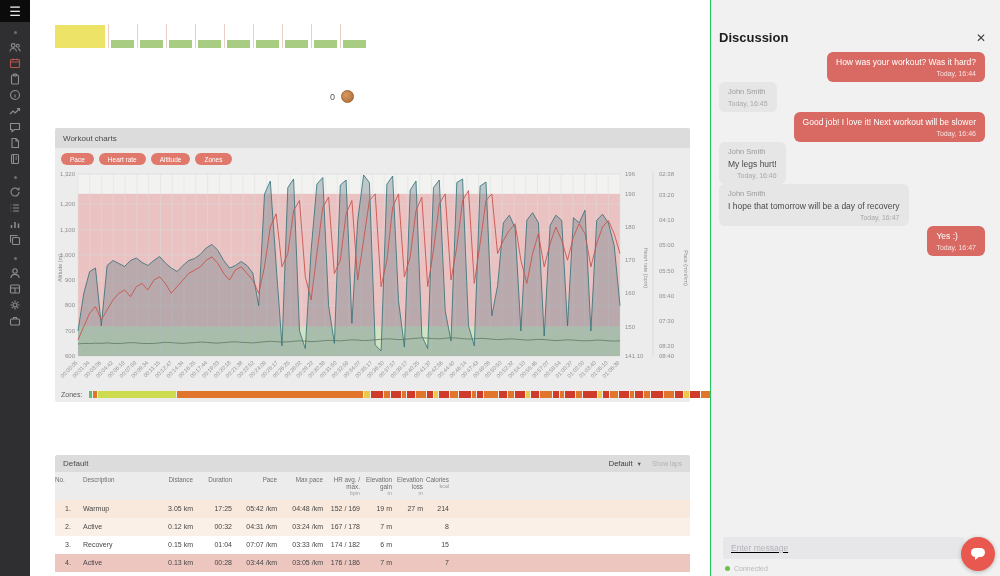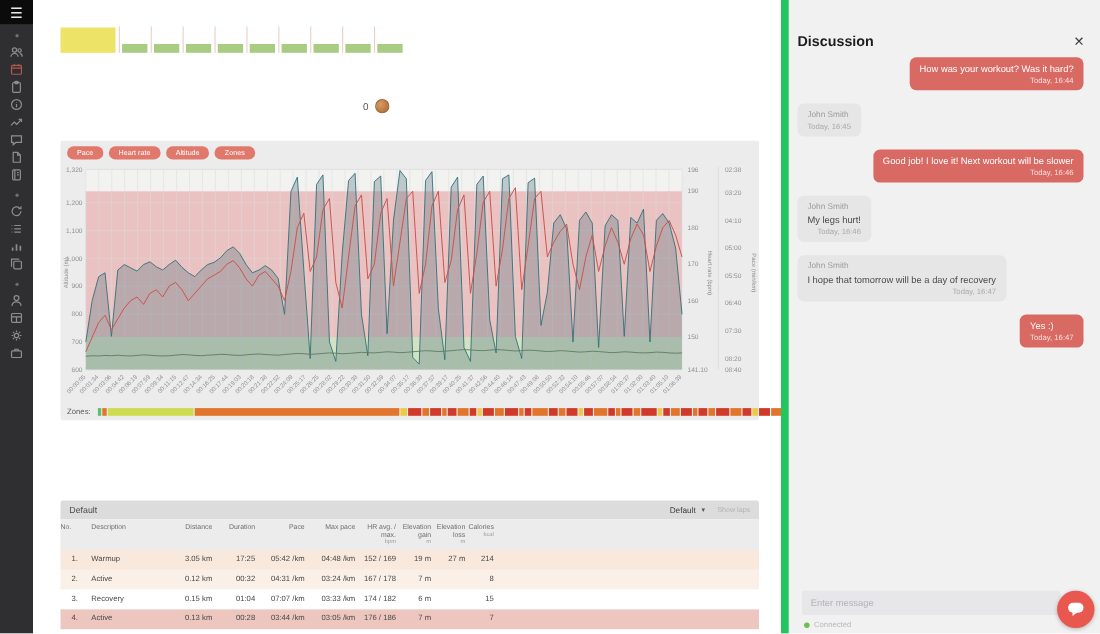--- a/index.html
+++ b/index.html
@@ -53,33 +53,33 @@
   #seg-header{background:#ececec;padding:4px 0 3px;}
   #seg-header .hc{font-size:6.3px;color:#6e6e6e;text-align:right;padding-right:2px;line-height:1.15;}
   #seg-header .hc.left{text-align:left;}
   #seg-header .hc .unit{display:block;font-size:5.3px;color:#9d9d9d;}
   .seg-row{height:18px;align-items:center;}
   .seg-row .c{font-size:7px;color:#474747;text-align:right;padding-right:2px;}
   .seg-row .c.left{text-align:left;}
   .seg-row .c:first-child{padding-left:10px;}
 
   
-  #disc{position:absolute;left:710px;top:0;width:290px;height:576px;background:#f1f1f2;border-left:7px solid #22c55e;}
+  #disc{position:absolute;left:710px;top:0;width:290px;height:576px;background:#f1f1f2;border-left:1px solid #22c55e;}
   #disc-head{display:flex;align-items:center;padding:30px 14px 0 8px;}
   #disc-title{font-size:13px;font-weight:bold;color:#1d1d1d;}
   #disc-close{margin-left:auto;font-size:12px;color:#3f3f3f;cursor:pointer;}
-  #messages{position:absolute;top:52px;left:8px;right:7px;display:flex;flex-direction:column;gap:12px;}
+  #messages{position:absolute;top:52px;left:8px;right:7px;display:flex;flex-direction:column;gap:0;}
   .msg{max-width:232px;border-radius:6px;padding:5px 9px 4px;font-size:8.5px;line-height:1.3;}
   .msg.left{align-self:flex-start;background:#e6e6e6;color:#4a4a4a;}
   .msg.right{align-self:flex-end;background:#d96a63;color:#fff;margin-right:8px;}
   .msg .author{font-size:7.5px;color:#9b9b9b;margin-bottom:2px;}
   .msg .time{font-size:7px;text-align:right;margin-top:1px;}
   .msg.left .time{color:#a8a8a8;}
   .msg.right .time{color:rgba(255,255,255,.8);}
-  #input-row{position:absolute;left:12px;right:10px;bottom:17px;display:flex;align-items:flex-end;}
+  #input-row{position:absolute;left:12px;right:10px;bottom:17px;display:flex;align-items:flex-end;text-decoration:underline;}
   #msg-input{flex:1;height:22px;background:#e7e7ea;border:none;border-radius:2px;padding:0 8px;font-size:8.5px;color:#444;outline:none;}
   #msg-input::placeholder{color:#b2b2b8;}
   #send-btn{background:none;border:none;font-size:8.5px;color:#9096a0;margin-left:6px;cursor:pointer;}
   #connected{position:absolute;left:14px;bottom:4px;display:flex;align-items:center;font-size:7px;color:#b8b8bd;}
   #connected .gdot{width:5px;height:5px;border-radius:50%;background:#6fbf4f;margin-right:4px;}
   #fab{position:absolute;right:5px;bottom:5px;width:34px;height:34px;border-radius:50%;background:#e8584f;box-shadow:0 1px 4px rgba(0,0,0,.25);display:flex;align-items:center;justify-content:center;cursor:pointer;}
 </style>
 </head>
 <body>
 
@@ -198,20 +198,23 @@
           <div class="lap-bar"></div>
         </div>
       </div>
 
     <div id="comment-row">
       <span id="comment-count">0</span>
       <span id="comment-avatar"></span>
     </div>
 
     <section id="wpanel">
+      <div class="panel-head">
+        <span>Workout charts</span>
+      </div>
       <div id="chips">
           <span class="chip">Pace</span>
           <span class="chip">Heart rate</span>
           <span class="chip">Altitude</span>
           <span class="chip">Zones</span>
         </div>
       <div id="chart"><svg width="635" height="222" viewBox="0 0 635 222" xmlns="http://www.w3.org/2000/svg">
             <rect x="23" y="6" width="542" height="182" fill="#f2f2f1"></rect>
             <rect x="23" y="25.9" width="542" height="132.6" fill="rgba(224,104,104,0.34)"></rect>
             <rect x="23" y="158.5" width="542" height="29.5" fill="rgba(139,195,94,0.32)"></rect>

